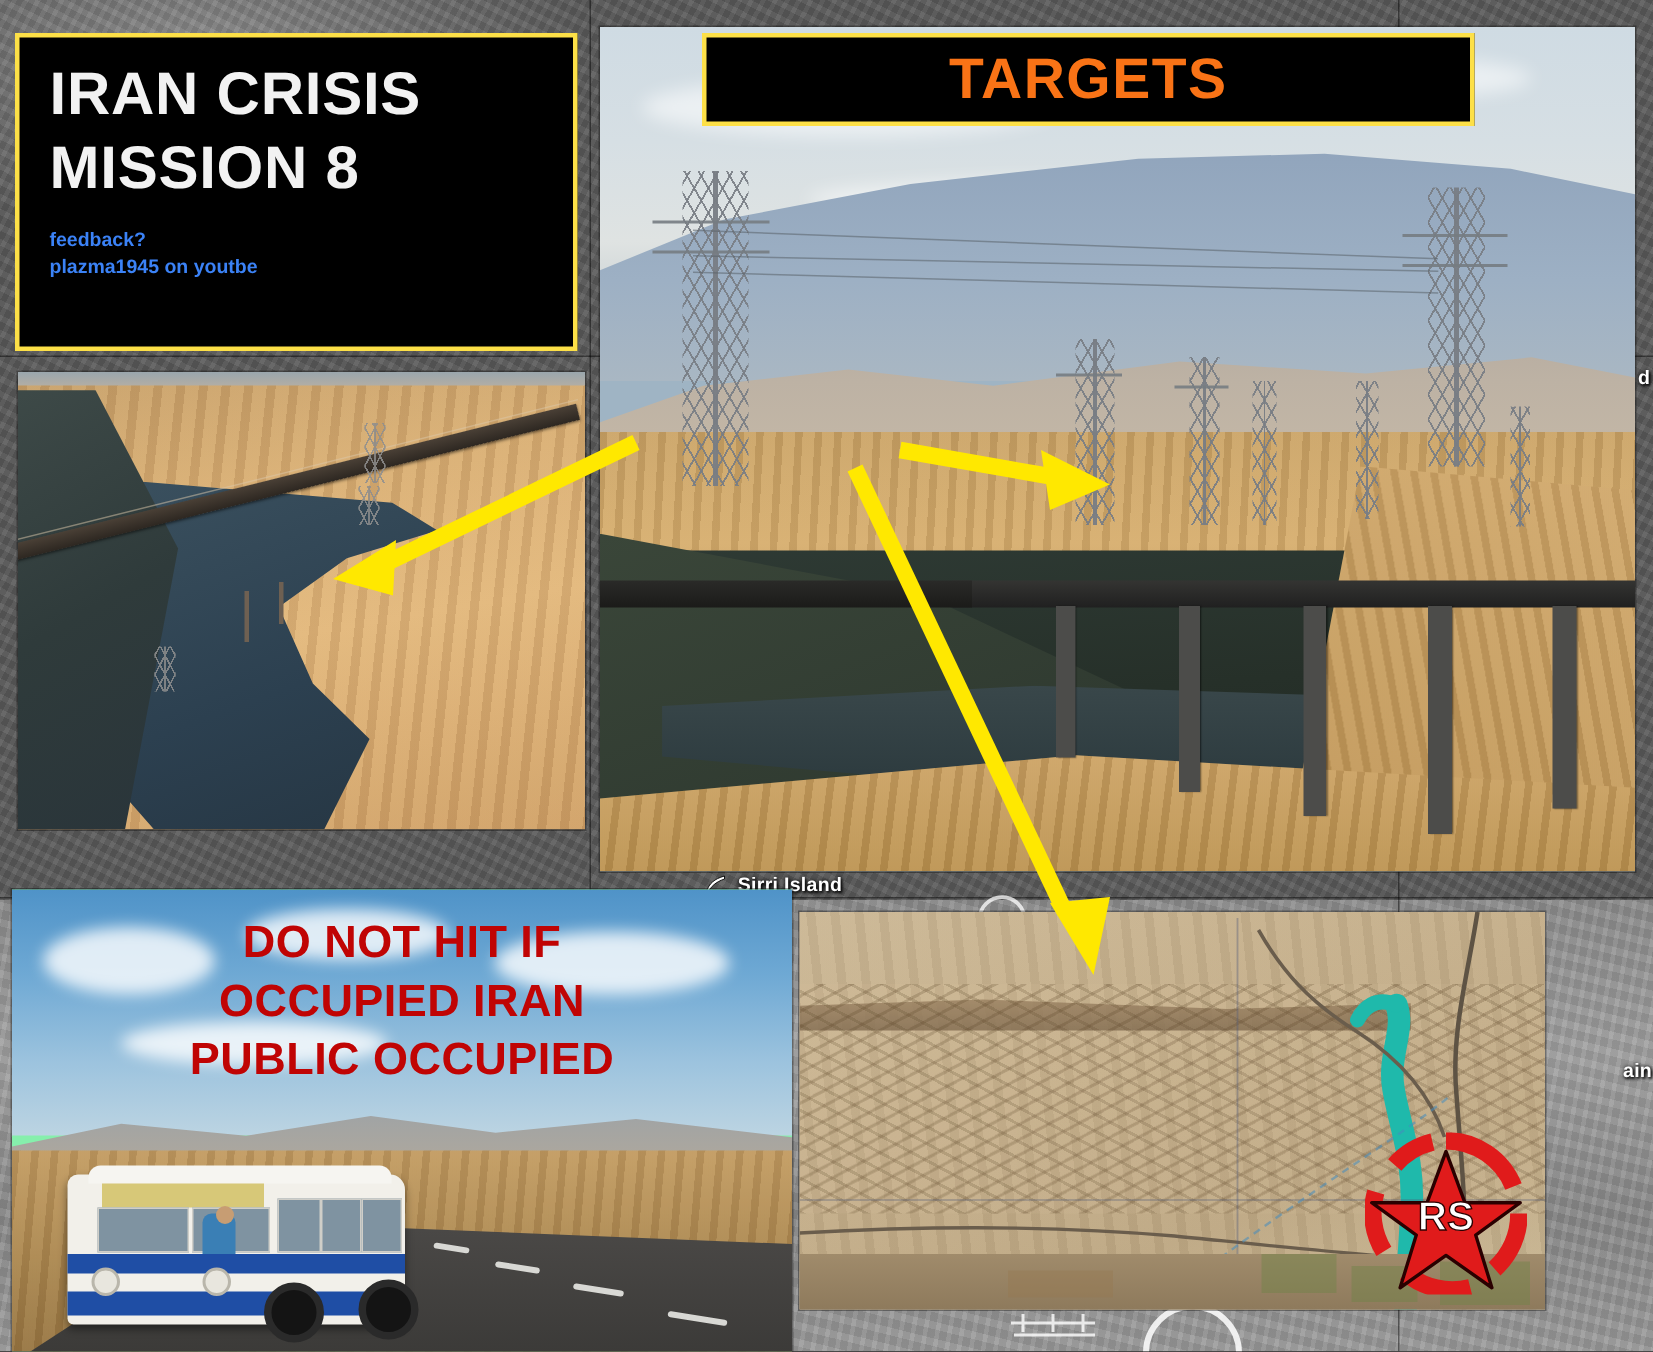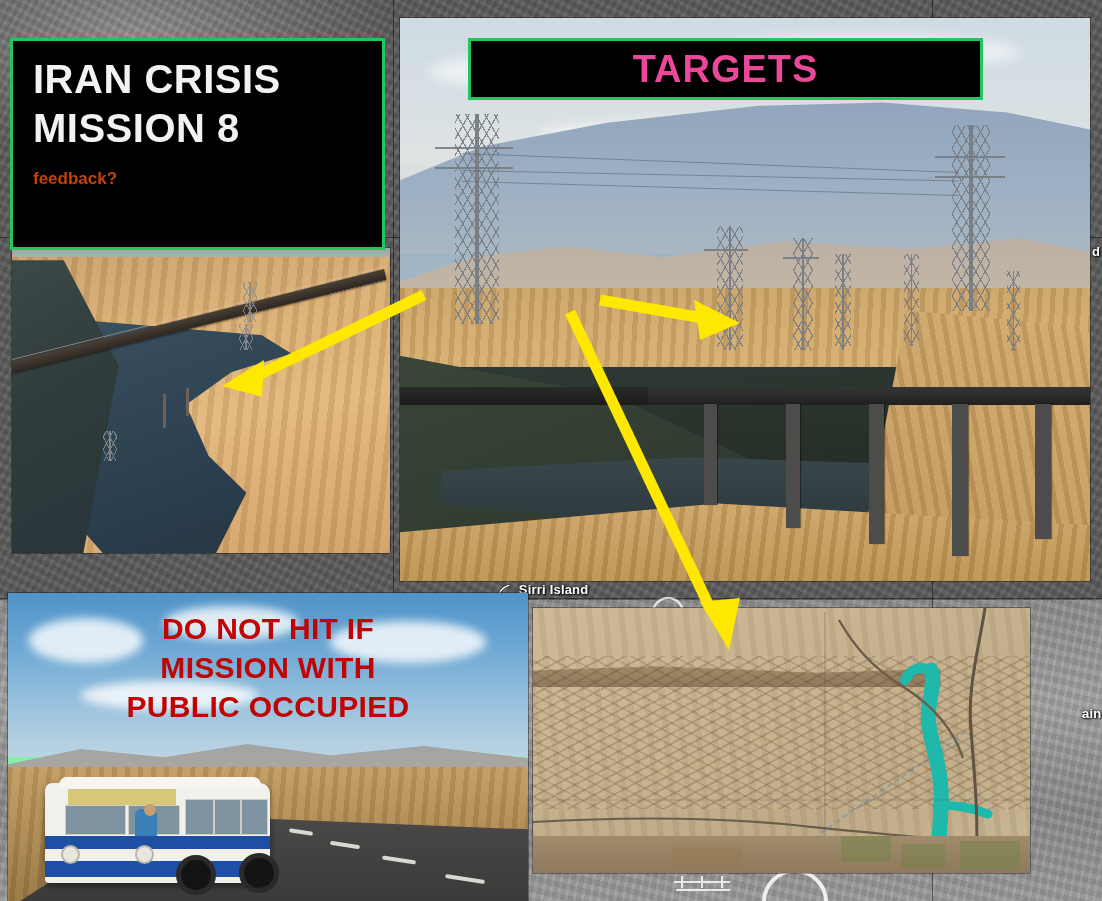--- a/index.html
+++ b/index.html
@@ -38,34 +38,34 @@
     text-shadow:0 0 3px #000,1px 1px 2px #000;white-space:nowrap;
     letter-spacing:.2px;
   }
   .map-label .lbl-icon{display:inline-block;vertical-align:-2px;margin-right:3px;}
 
   
   .panel{position:absolute;overflow:hidden;box-shadow:0 0 0 1px rgba(0,0,0,.35);}
 
   
   .card{
-    position:absolute;background:#000;border:3px solid #22c55e;box-sizing:border-box;margin-top:16px;
+    position:absolute;background:#000;border:3px solid #fde047;box-sizing:border-box;
   }
   .card.title-card{left:10px;top:22px;width:375px;height:212px;padding:14px 20px 0 20px;}
   .card.targets-card{left:468px;top:22px;width:515px;height:62px;display:flex;align-items:center;justify-content:center;}
 
   .title-main{
     color:#f2f2f2;font-size:40px;font-weight:bold;line-height:1.22;
     letter-spacing:.5px;margin:0;
   }
   .title-sub{
-    color:#c2410c;font-size:17px;font-weight:bold;line-height:1.45;margin-top:14px;
+    color:#3b82f6;font-size:13px;font-weight:bold;line-height:1.45;margin-top:14px;
   }
   .targets-text{
-    color:#ec4899;font-size:38px;font-weight:bold;letter-spacing:1px;
+    color:#f97316;font-size:38px;font-weight:bold;letter-spacing:1px;
   }
 
   
   .shot-left{left:12px;top:248px;width:378px;height:305px;background:#2a2f33;}
   .sl-sky{position:absolute;left:0;top:0;width:100%;height:4%;
     background:linear-gradient(#9aa6ad,#b9b0a2);}
   .sl-ground{position:absolute;left:0;top:3%;width:100%;height:97%;
     background:
       repeating-linear-gradient(96deg, rgba(120,80,40,.14) 0 6px, rgba(255,230,180,.08) 6px 15px),
       linear-gradient(170deg,#c7a06a 0%, #d8ae74 25%, #e2b77c 55%, #cfa067 100%);
@@ -212,21 +212,21 @@
   <div class="bg">
     <div class="bg-terrain"></div>
     <div class="bg-lowerhalf"></div>
 
     <div class="bg-grid-v" style="left:393px;"></div>
     <div class="bg-grid-v" style="left:932px;"></div>
 
     <div class="bg-grid-h" style="top:237px;"></div>
     <div class="bg-grid-h" style="top:598px;"></div>
 
-    <div class="map-label" style="left:497px;top:582px;">
+    <div class="map-label" style="left:470px;top:582px;">
       <span class="lbl-icon">
         <svg width="15" height="13" viewBox="0 0 15 13">
           <path d="M1 11 C3 6, 6 3, 13 1 L13 3 C7 5, 4 8, 2 12 Z" fill="#ffffff" stroke="#000" stroke-width=".6"></path>
           <path d="M0 12 h5" stroke="#ffffff" stroke-width="1.4"></path>
         </svg>
       </span>
       <span>Sirri Island</span>
     </div>
 
     <div class="map-label" style="left:1092px;top:244px;">
@@ -331,21 +331,21 @@
       <div class="bus-stripe"></div>
       <div class="bus-stripe2"></div>
       <div class="bus-light" style="left:7%;top:62%;"></div>
       <div class="bus-light" style="left:40%;top:62%;"></div>
       <div class="bus-wheel" style="left:58%;top:72%;"></div>
       <div class="bus-wheel" style="left:86%;top:70%;"></div>
     </div>
 
     <div class="warn-text">
       <div>DO NOT HIT IF</div>
-      <div>MISSION WITH</div>
+      <div>OCCUPIED IRAN</div>
       <div>PUBLIC OCCUPIED</div>
     </div>
   </div>
 
   <div class="panel shot-map">
     <div class="mp-base"></div>
     <div class="mp-darkband"></div>
     <div class="mp-ridges"></div>
 
     <svg style="position:absolute;left:0;top:0;width:100%;height:100%;" viewBox="0 0 497 265" preserveAspectRatio="none">
@@ -362,20 +362,33 @@
       <path d="M0 192 L497 192" stroke="rgba(80,90,120,.3)" stroke-width="1.2" fill="none"></path>
       <path d="M432 124 C400 150, 340 186, 268 240 C250 252, 240 260, 236 265" stroke="rgba(70,140,190,.55)" stroke-width="1.6" fill="none" stroke-dasharray="5 4"></path>
     </svg>
 
     <div class="mp-bottomstrip"></div>
     <div class="mp-field" style="left:62%;bottom:4%;width:10%;height:10%;"></div>
     <div class="mp-field" style="left:74%;bottom:2%;width:9%;height:9%;"></div>
     <div class="mp-field" style="left:86%;bottom:1%;width:12%;height:11%;"></div>
     <div class="mp-field" style="left:28%;bottom:3%;width:14%;height:7%;background:rgba(150,120,80,.4);"></div>
 
+    <div class="rs-logo">
+      <svg viewBox="0 0 120 120" width="108" height="108">
+        <g fill="none" stroke="#e01b1b" stroke-width="13">
+          <path d="M60 6 A54 54 0 0 1 110 40"></path>
+          <path d="M114 60 A54 54 0 0 1 96 101"></path>
+          <path d="M78 115 A54 54 0 0 1 30 104"></path>
+          <path d="M14 88 A54 54 0 0 1 8 44"></path>
+          <path d="M22 24 A54 54 0 0 1 50 7"></path>
+        </g>
+        <path d="M60 14 L74 52 L115 52 L82 76 L94 115 L60 91 L26 115 L38 76 L5 52 L46 52 Z" fill="#e01b1b" stroke="#2a0000" stroke-width="2.5" stroke-linejoin="round"></path>
+        <text x="60" y="72" text-anchor="middle" font-family="Liberation Sans, sans-serif" font-size="30" font-weight="bold" fill="#ffffff" stroke="#2a0000" stroke-width="1">RS</text>
+      </svg>
+    </div>
   </div>
 
   <svg class="arrows">
     <defs>
       <marker id="ah" markerWidth="5" markerHeight="5" refX="2.2" refY="2.5" orient="auto">
         <path d="M0,0 L5,2.5 L0,5 z" fill="#ffe800"></path>
       </marker>
     </defs>
 
     <g>
@@ -393,20 +406,21 @@
       <path d="M729 650 L700 602 L740 598 Z" fill="#ffe800"></path>
     </g>
   </svg>
 
 
   <div class="card title-card">
     <div class="title-main">IRAN CRISIS</div>
     <div class="title-main">MISSION 8</div>
     <div class="title-sub">
       <div>feedback?</div>
+      <div>plazma1945 on youtbe</div>
     </div>
   </div>
 
   <div class="card targets-card">
     <div class="targets-text">TARGETS</div>
   </div>
 
 </div>
 
 </body></html>

